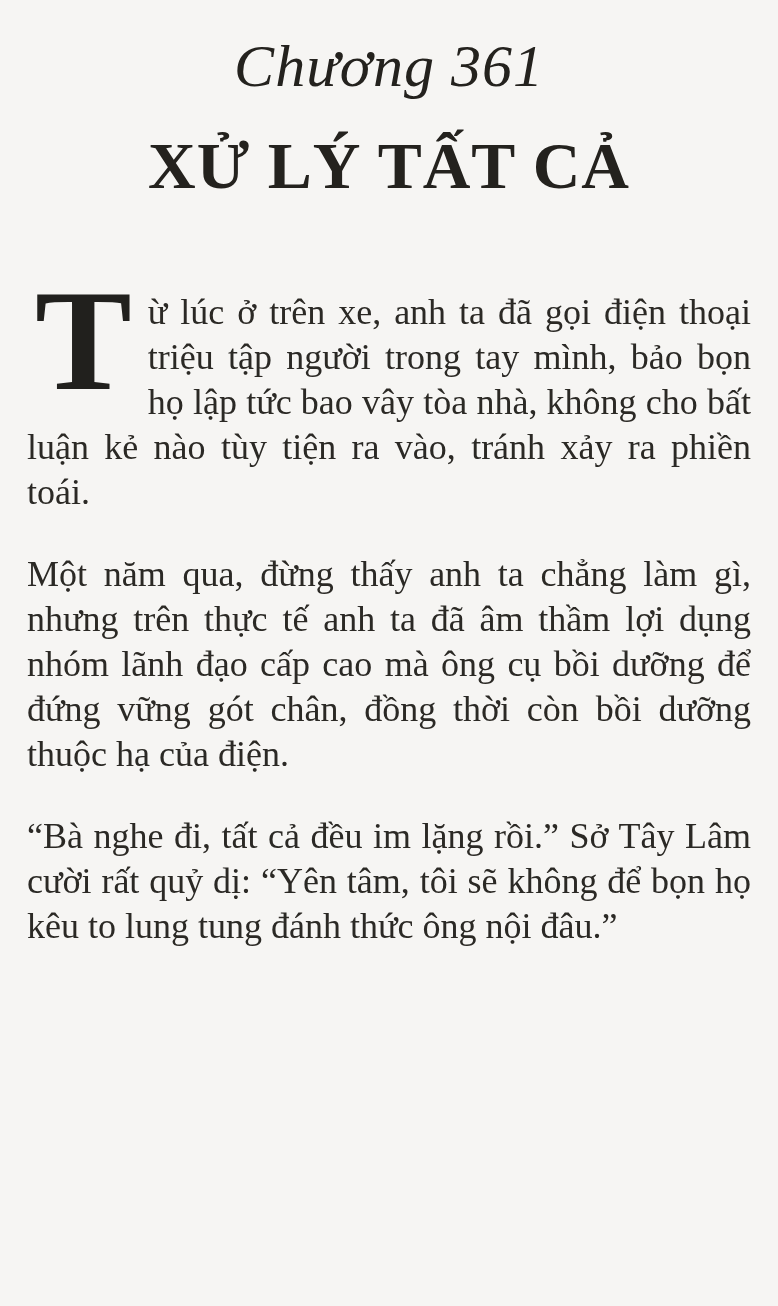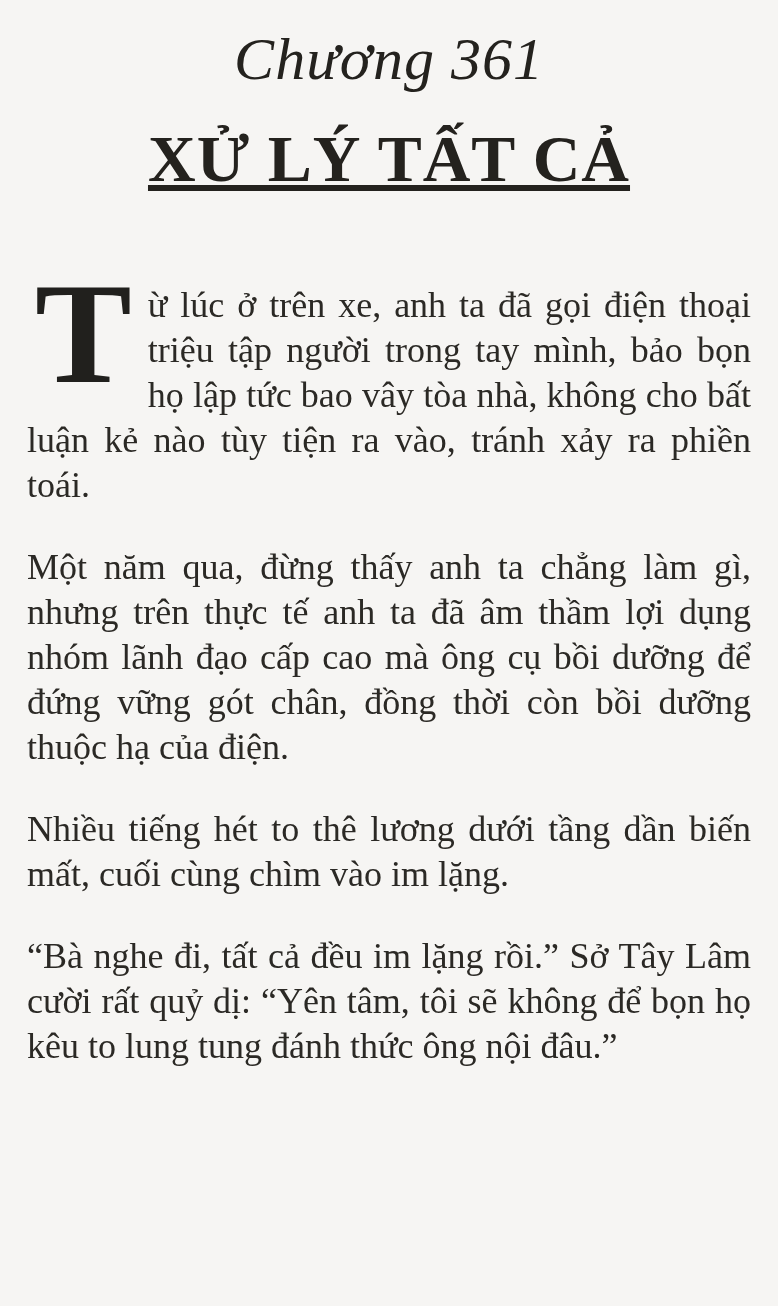--- a/index.html
+++ b/index.html
@@ -8,42 +8,41 @@
     width: 778px;
     height: 1306px;
     background: #f6f5f3;
     overflow: hidden;
     font-family: "Liberation Serif", "DejaVu Serif", serif;
   }
   .page {
     box-sizing: border-box;
     width: 778px;
     height: 1166px;
-    padding: 0 27px;
+    padding: 7px 27px;
     overflow: hidden;
   }
   .chapter-number {
     margin: 18px 0 0 0;
     text-align: center;
     font-style: italic;
     font-weight: 400;
     font-size: 60px;
     line-height: 83px;
     color: #24221e;
     letter-spacing: 1px;
   }
   .chapter-title {
     margin: 18px 0 0 0;
     text-align: center;
     font-weight: 700;
     font-size: 66px;
     line-height: 80px;
     color: #24221e;
     letter-spacing: 1px;
-    text-decoration: underline;
   }
   .content {
     margin-top: 84px;
     font-family: Liberation Serif, serif;
   }
   .content p {
     margin: 0 0 37px 0;
     font-size: 36px;
     line-height: 45px;
     color: #2b2925;
@@ -67,16 +66,15 @@
 </head>
 <body>
 
 <div class="page">
   <h2 class="chapter-number">Chương 361</h2>
   <h1 class="chapter-title">XỬ LÝ TẤT CẢ</h1>
 
   <div class="content">
     <p class="drop-cap">Từ lúc ở trên xe, anh ta đã gọi điện thoại triệu tập người trong tay mình, bảo bọn họ lập tức bao vây tòa nhà, không cho bất luận kẻ nào tùy tiện ra vào, tránh xảy ra phiền toái.</p>
     <p>Một năm qua, đừng thấy anh ta chẳng làm gì, nhưng trên thực tế anh ta đã âm thầm lợi dụng nhóm lãnh đạo cấp cao mà ông cụ bồi dưỡng để đứng vững gót chân, đồng thời còn bồi dưỡng thuộc hạ của điện.</p>
-    <p>Nhiều tiếng hét to thê lương dưới tầng dần biến mất, cuối cùng chìm vào im lặng.</p>
     <p>“Bà nghe đi, tất cả đều im lặng rồi.” Sở Tây Lâm cười rất quỷ dị: “Yên tâm, tôi sẽ không để bọn họ kêu to lung tung đánh thức ông nội đâu.”</p>
   </div>
 </div>
 
 </body></html>

